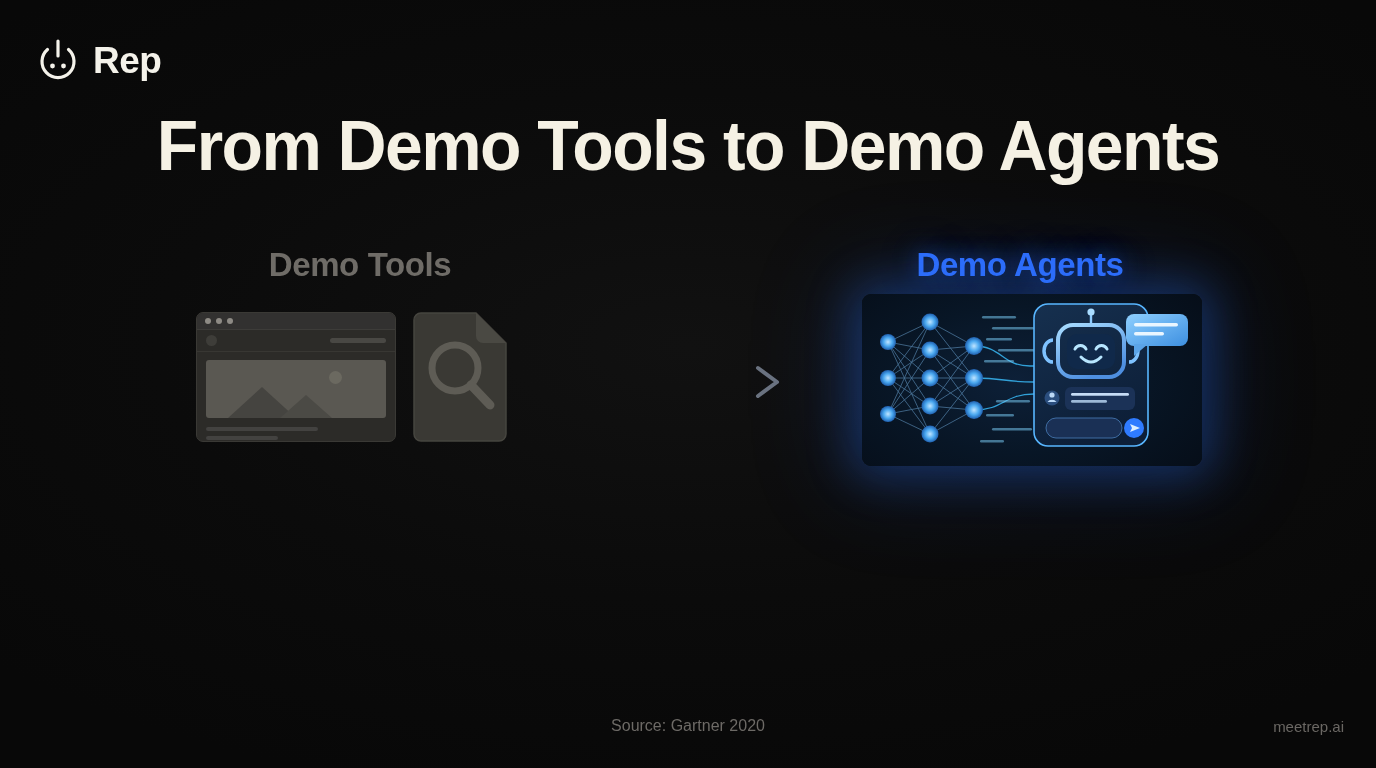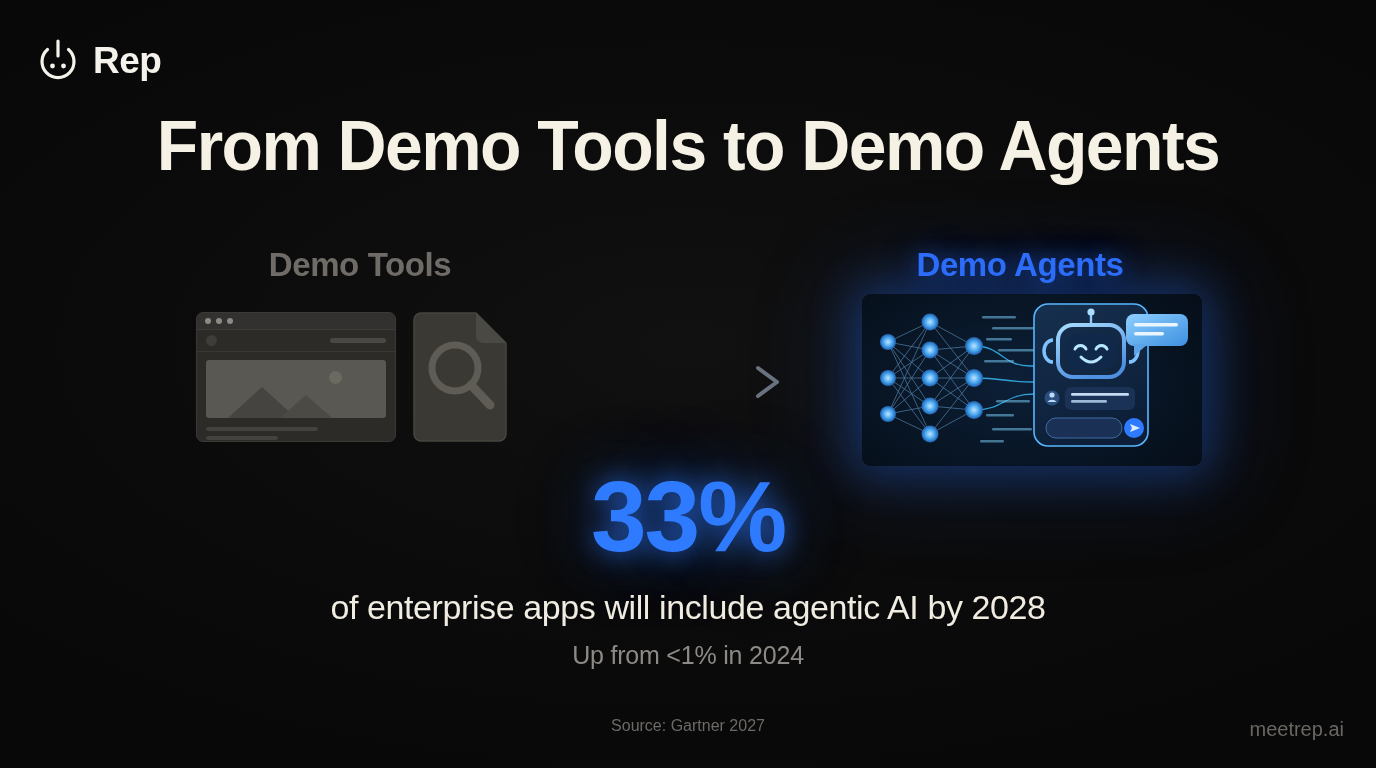--- a/index.html
+++ b/index.html
@@ -144,21 +144,21 @@
     left: 0; right: 0;
     top: 717px;
     text-align: center;
     font-size: 16px;
     color: #6d6a66;
   }
   .site {
     position: absolute;
     right: 32px;
     top: 718px;
-    font-size: 20px;
+    font-size: 15px;
     color: #6a6763;
   }
 </style>
 </head>
 <body>
 
 <div class="slide">
 
   <div class="brand">
     <svg class="brand-mark" viewBox="0 0 48 48">
@@ -340,22 +340,17 @@
         <g>
           <rect x="264" y="20" width="62" height="32" rx="8" fill="url(#bubbleG)"></rect>
           <polygon points="272,50 272,62 286,50" fill="#5ba4e8"></polygon>
           <rect x="272" y="29" width="44" height="3.4" rx="1.7" fill="#eaf6ff"></rect>
           <rect x="272" y="38" width="30" height="3.4" rx="1.7" fill="#eaf6ff"></rect>
         </g>
       </svg>
     </div>
   </div>
 
-  <div class="stat">
-    <div class="stat-number">33%</div>
-    <div class="stat-caption">of enterprise apps will include agentic AI by 2028</div>
-    <div class="stat-sub">Up from &lt;1% in 2024</div>
-  </div>
-
-  <div class="source">Source: Gartner 2027</div>
+
+  <div class="source">Source: Gartner 2020</div>
   <div class="site">meetrep.ai</div>
 
 </div>
 
 </body></html>

